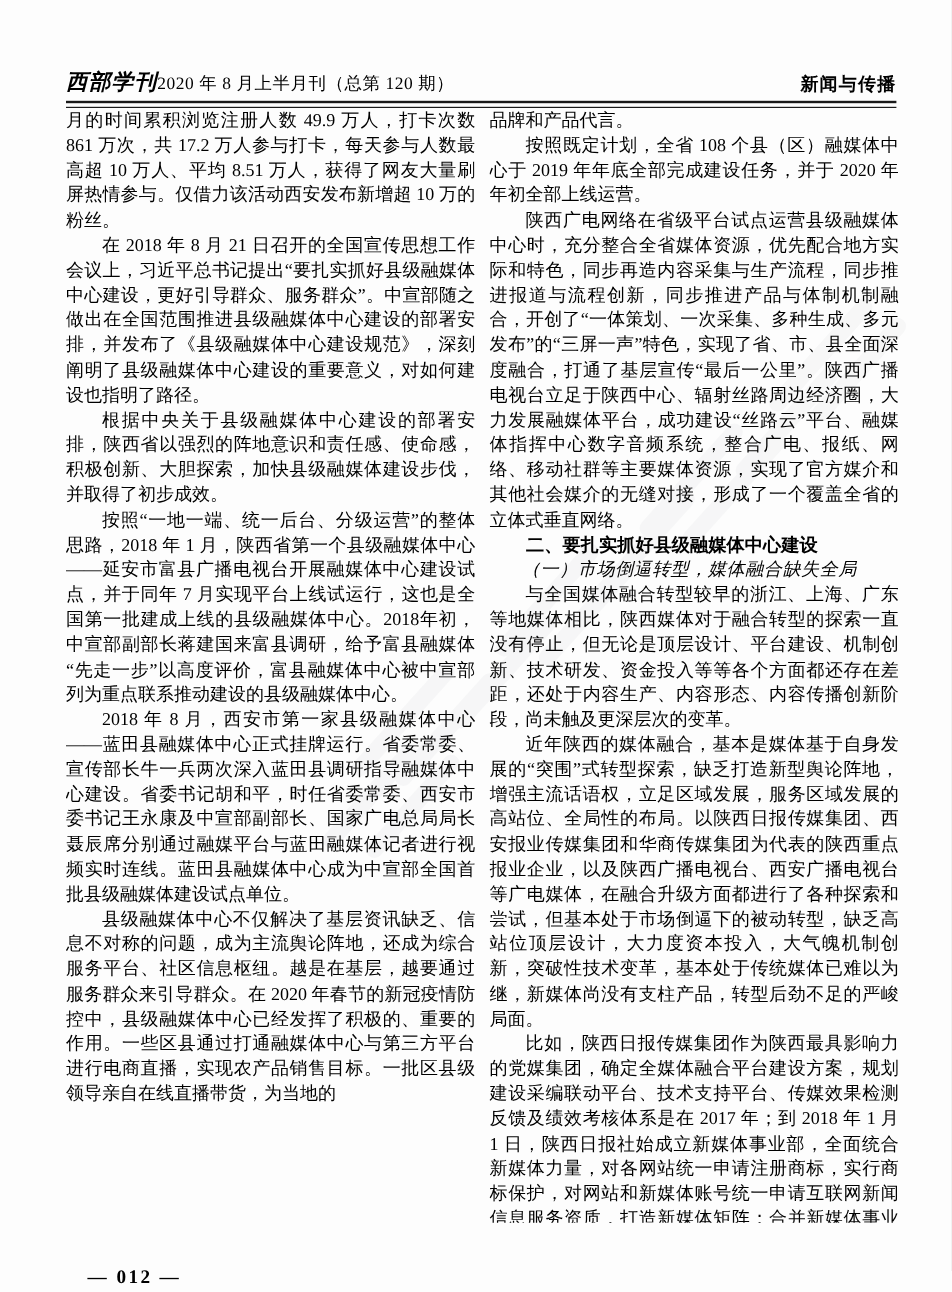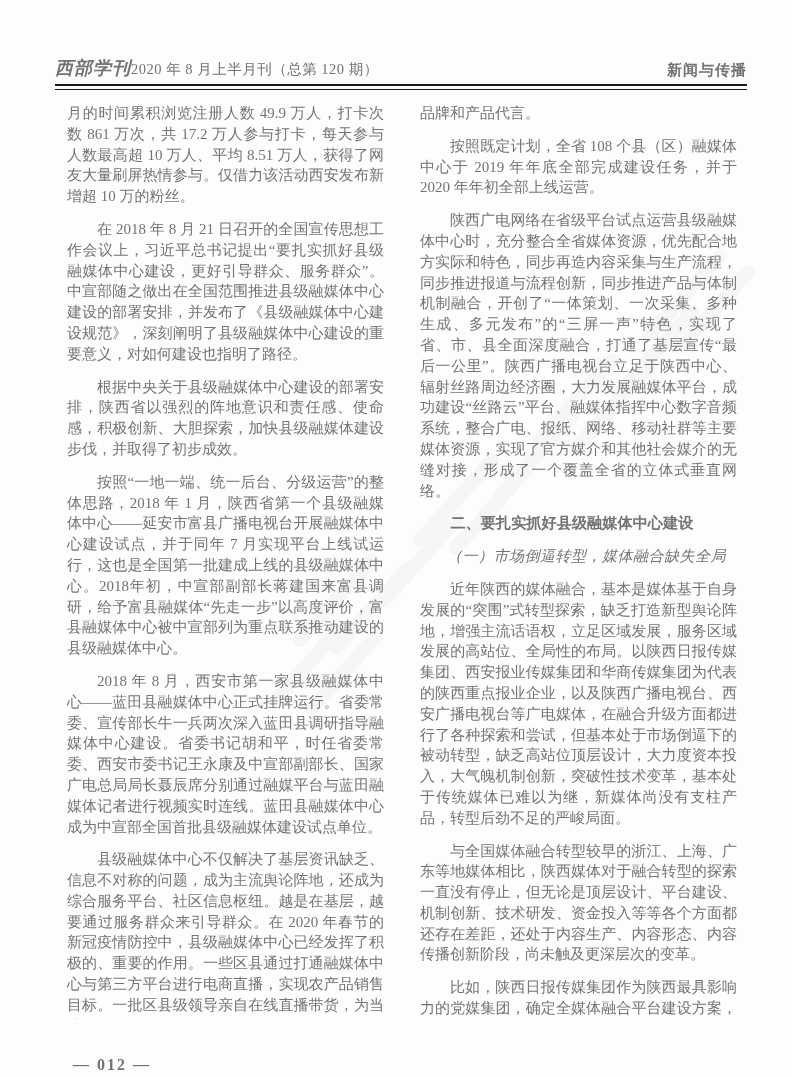--- a/index.html
+++ b/index.html
@@ -1,21 +1,21 @@
 <!DOCTYPE html>
 <html lang="zh"><head>
 <meta charset="utf-8">
 <style>
   html,body{margin:0;padding:0;background:#e8e8e8;}
   .page{
     position:relative;
     width:793px;height:1077px;
     background:#fdfdfd;
     font-family:"Liberation Serif","DejaVu Serif",serif;
-    color:#737373;
+    color:#000000;
     overflow:hidden;
     margin:0 auto;
   }
   
   .header{
     position:absolute;left:55px;top:56px;width:692px;
     display:flex;justify-content:space-between;align-items:flex-end;
   }
   .journal-title{
     font-size:18px;font-weight:bold;font-style:italic;
@@ -32,21 +32,21 @@
   }
   
   .col{
     position:absolute;top:91px;width:341px;height:928px;
     font-size:15px;line-height:20.8px;
     text-align:justify;text-justify:inter-ideograph;
     overflow:hidden;
   }
   .col-left{left:55px;}
   .col-right{left:408px;}
-  .col p{margin:12px;}
+  .col p{margin:0;}
   .p{text-indent:2em;}
   .p-cont{text-indent:0;}
   .h-kai{
     text-indent:1.8em;
     font-style:italic;
     letter-spacing:0.5px;
   }
   .h-bold{
     text-indent:2em;
     font-weight:bold;
@@ -94,21 +94,21 @@
     <p class="p">2018 年 8 月，西安市第一家县级融媒体中心——蓝田县融媒体中心正式挂牌运行。省委常委、宣传部长牛一兵两次深入蓝田县调研指导融媒体中心建设。省委书记胡和平，时任省委常委、西安市委书记王永康及中宣部副部长、国家广电总局局长聂辰席分别通过融媒平台与蓝田融媒体记者进行视频实时连线。蓝田县融媒体中心成为中宣部全国首批县级融媒体建设试点单位。</p>
     <p class="p">县级融媒体中心不仅解决了基层资讯缺乏、信息不对称的问题，成为主流舆论阵地，还成为综合服务平台、社区信息枢纽。越是在基层，越要通过服务群众来引导群众。在 2020 年春节的新冠疫情防控中，县级融媒体中心已经发挥了积极的、重要的作用。一些区县通过打通融媒体中心与第三方平台进行电商直播，实现农产品销售目标。一批区县级领导亲自在线直播带货，为当地的</p>
   </div>
 
   <div class="col col-right">
     <p class="p-cont">品牌和产品代言。</p>
     <p class="p">按照既定计划，全省 108 个县（区）融媒体中心于 2019 年年底全部完成建设任务，并于 2020 年年初全部上线运营。</p>
     <p class="p">陕西广电网络在省级平台试点运营县级融媒体中心时，充分整合全省媒体资源，优先配合地方实际和特色，同步再造内容采集与生产流程，同步推进报道与流程创新，同步推进产品与体制机制融合，开创了“一体策划、一次采集、多种生成、多元发布”的“三屏一声”特色，实现了省、市、县全面深度融合，打通了基层宣传“最后一公里”。陕西广播电视台立足于陕西中心、辐射丝路周边经济圈，大力发展融媒体平台，成功建设“丝路云”平台、融媒体指挥中心数字音频系统，整合广电、报纸、网络、移动社群等主要媒体资源，实现了官方媒介和其他社会媒介的无缝对接，形成了一个覆盖全省的立体式垂直网络。</p>
     <p class="h-bold">二、要扎实抓好县级融媒体中心建设</p>
     <p class="h-kai">（一）市场倒逼转型，媒体融合缺失全局</p>
+    <p class="p">与全国媒体融合转型较早的浙江、上海、广东等地媒体相比，陕西媒体对于融合转型的探索一直没有停止，但无论是顶层设计、平台建设、机制创新、技术研发、资金投入等等各个方面都还存在差距，还处于内容生产、内容形态、内容传播创新阶段，尚未触及更深层次的变革。</p>
     <p class="p">近年陕西的媒体融合，基本是媒体基于自身发展的“突围”式转型探索，缺乏打造新型舆论阵地，增强主流话语权，立足区域发展，服务区域发展的高站位、全局性的布局。以陕西日报传媒集团、西安报业传媒集团和华商传媒集团为代表的陕西重点报业企业，以及陕西广播电视台、西安广播电视台等广电媒体，在融合升级方面都进行了各种探索和尝试，但基本处于市场倒逼下的被动转型，缺乏高站位顶层设计，大力度资本投入，大气魄机制创新，突破性技术变革，基本处于传统媒体已难以为继，新媒体尚没有支柱产品，转型后劲不足的严峻局面。</p>
-    <p class="p">与全国媒体融合转型较早的浙江、上海、广东等地媒体相比，陕西媒体对于融合转型的探索一直没有停止，但无论是顶层设计、平台建设、机制创新、技术研发、资金投入等等各个方面都还存在差距，还处于内容生产、内容形态、内容传播创新阶段，尚未触及更深层次的变革。</p>
     <p class="p">比如，陕西日报传媒集团作为陕西最具影响力的党媒集团，确定全媒体融合平台建设方案，规划建设采编联动平台、技术支持平台、传媒效果检测反馈及绩效考核体系是在 2017 年；到 2018 年 1 月 1 日，陕西日报社始成立新媒体事业部，全面统合新媒体力量，对各网站统一申请注册商标，实行商标保护，对网站和新媒体账号统一申请互联网新闻信息服务资质，打造新媒体矩阵；合并新媒体事业部、总编室，组建全媒体指挥中心（总编室），以充分调动全社采编资源，进行“全面统筹，深度策划，融合传播”，已是 2019 年 8 月。</p>
 
   </div>
 
   <div class="footer">— 012 —</div>
 
 </div>
 
 </body></html>

